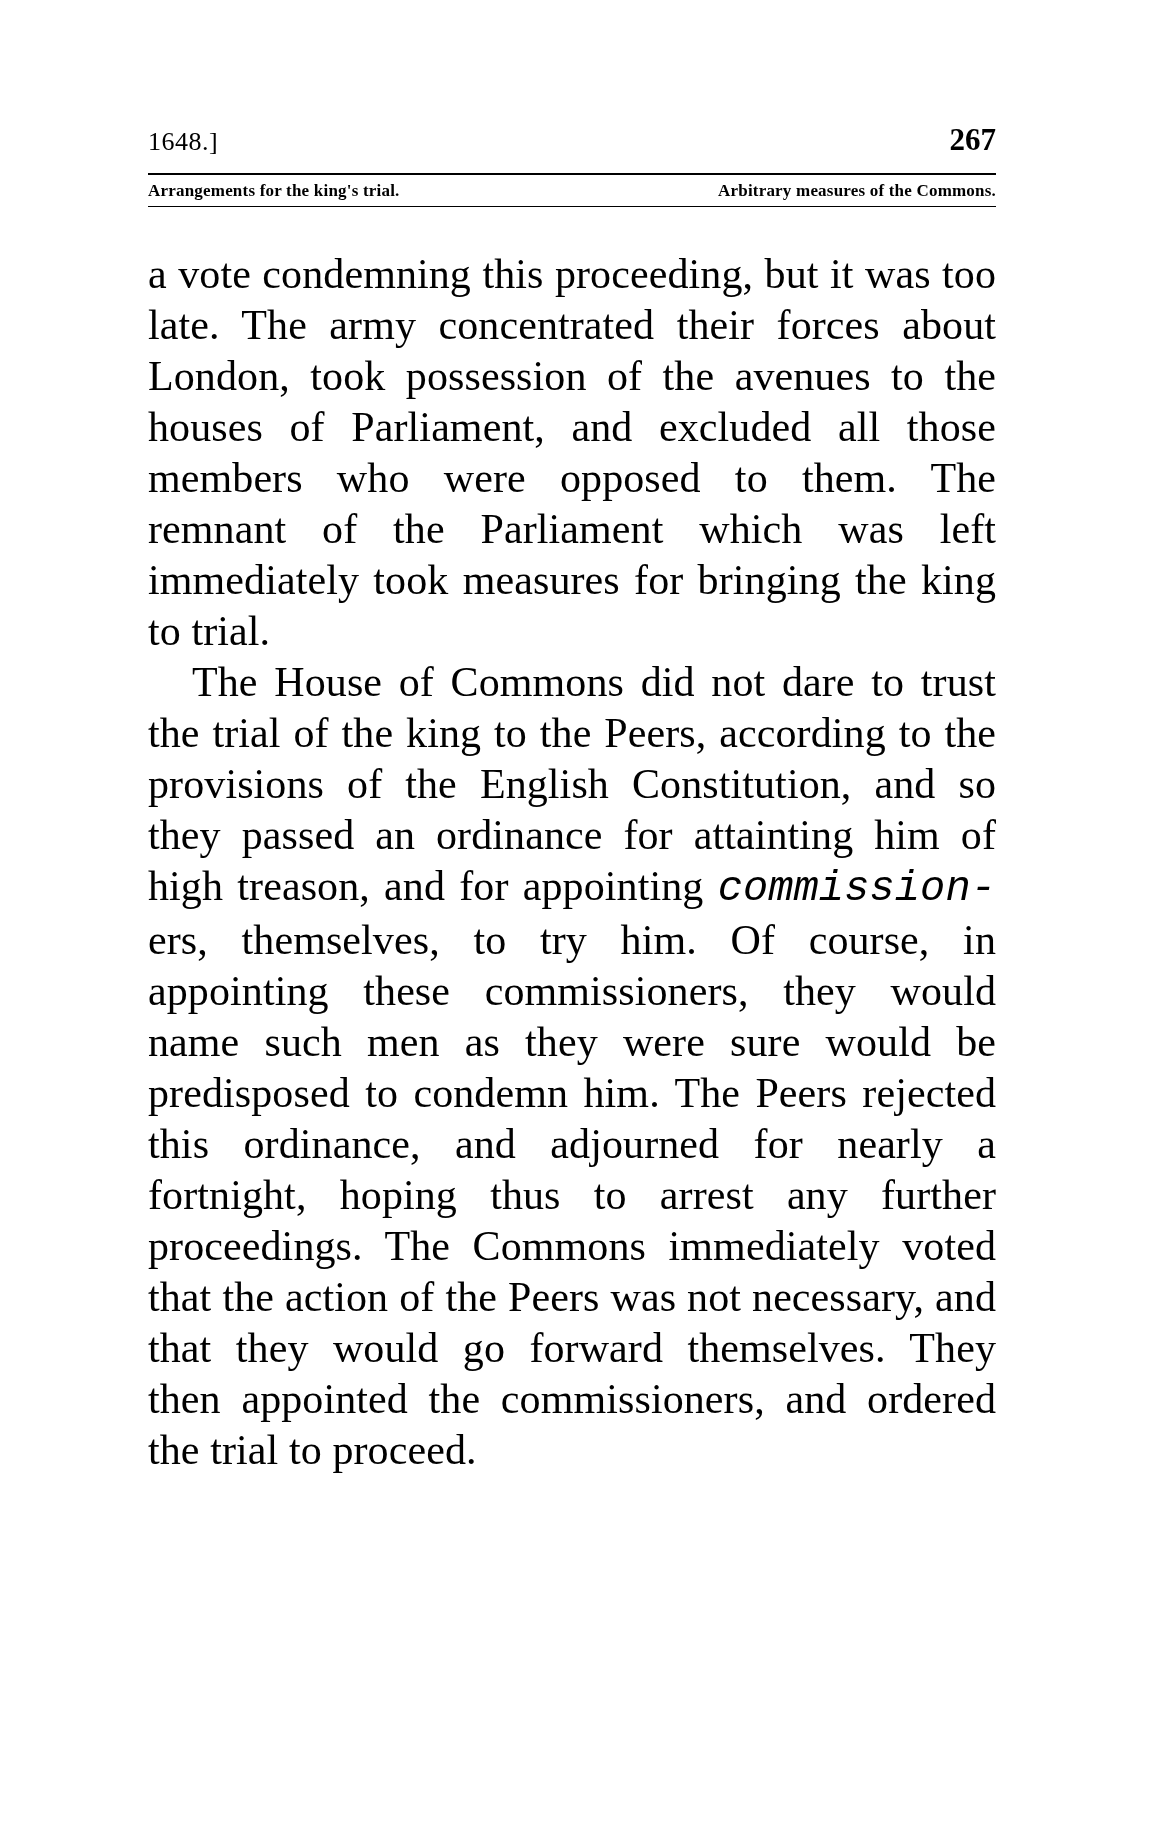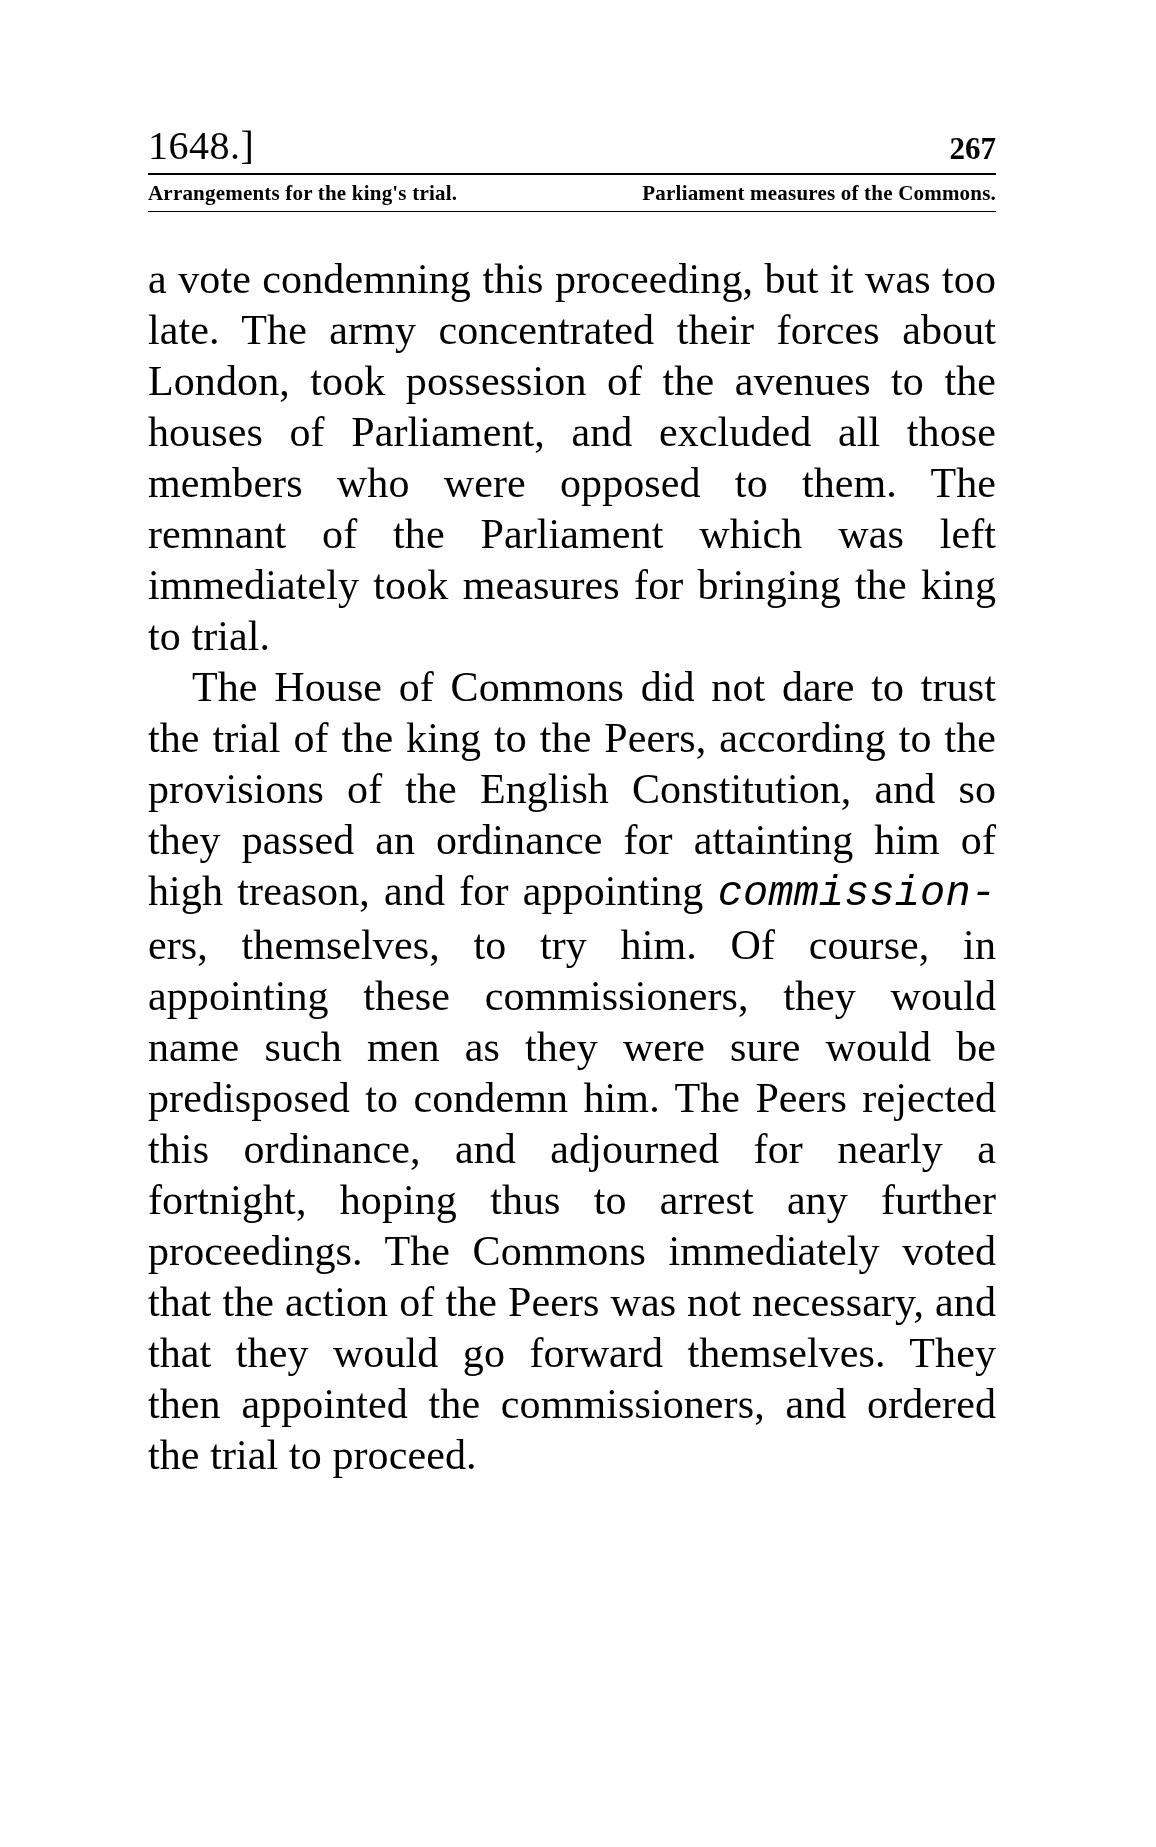--- a/index.html
+++ b/index.html
@@ -31,21 +31,21 @@
   
   .header {
     display: flex;
     align-items: baseline;
     justify-content: space-between;
     margin-top: 122px;
     height: 44px;
   }
   .header-year {
     font-family: "Liberation Serif", serif;
-    font-size: 40px;
+    font-size: 26px;
     letter-spacing: 0.5px;
     white-space: nowrap;
   }
   .header-title {
     font-family: "Liberation Serif", serif;
     font-size: 30px;
     letter-spacing: 3px;
     text-transform: uppercase;
     white-space: nowrap;
     margin-left: 18px;
@@ -62,21 +62,21 @@
   .rule {
     border: none;
     border-top: 2.5px solid #000;
     margin: 7px 0 0 0;
     height: 0;
   }
   .sideheads {
     display: flex;
     justify-content: space-between;
     font-family: "Liberation Serif", serif;
-    font-size: 21px;
+    font-size: 17px;
     font-weight: bold;
     letter-spacing: 0.2px;
     padding: 6px 0 0 0;
     white-space: nowrap;
   }
   .sidehead-left { margin-right: 14px; }
   .rule-thin {
     border: none;
     border-top: 1.6px solid #000;
     margin: 5px 0 0 0;
@@ -111,21 +111,21 @@
 
     <div class="header">
       <span class="header-year">1648.]</span>
       <span class="header-page">267</span>
     </div>
 
     <hr class="rule">
 
     <div class="sideheads">
       <span class="sidehead-left">Arrangements for the king's trial.</span>
-      <span class="sidehead-right">Parliament measures of the Commons.</span>
+      <span class="sidehead-right">Arbitrary measures of the Commons.</span>
     </div>
 
     <hr class="rule-thin">
 
     <div class="body-text">
       <p class="first">a vote condemning this proceeding, but it was too late. The army concentrated their forces about London, took possession of the avenues to the houses of Parliament, and excluded all those members who were opposed to them. The remnant of the Parliament which was left immediately took measures for bringing the king to trial.</p>
       <p><span>The House of Commons did not dare to trust the trial of the king to the Peers, according to the provisions of the English Constitution, and so they passed an ordinance for attainting him of high treason, and for appointing </span><em>commission-</em><span>ers, themselves, to try him. Of course, in appointing these commissioners, they would name such men as they were sure would be predisposed to condemn him. The Peers rejected this ordinance, and adjourned for nearly a fortnight, hoping thus to arrest any further proceedings. The Commons immediately voted that the action of the Peers was not necessary, and that they would go forward themselves. They then appointed the commissioners, and ordered the trial to proceed.</span></p>
     </div>
 
   </div>

